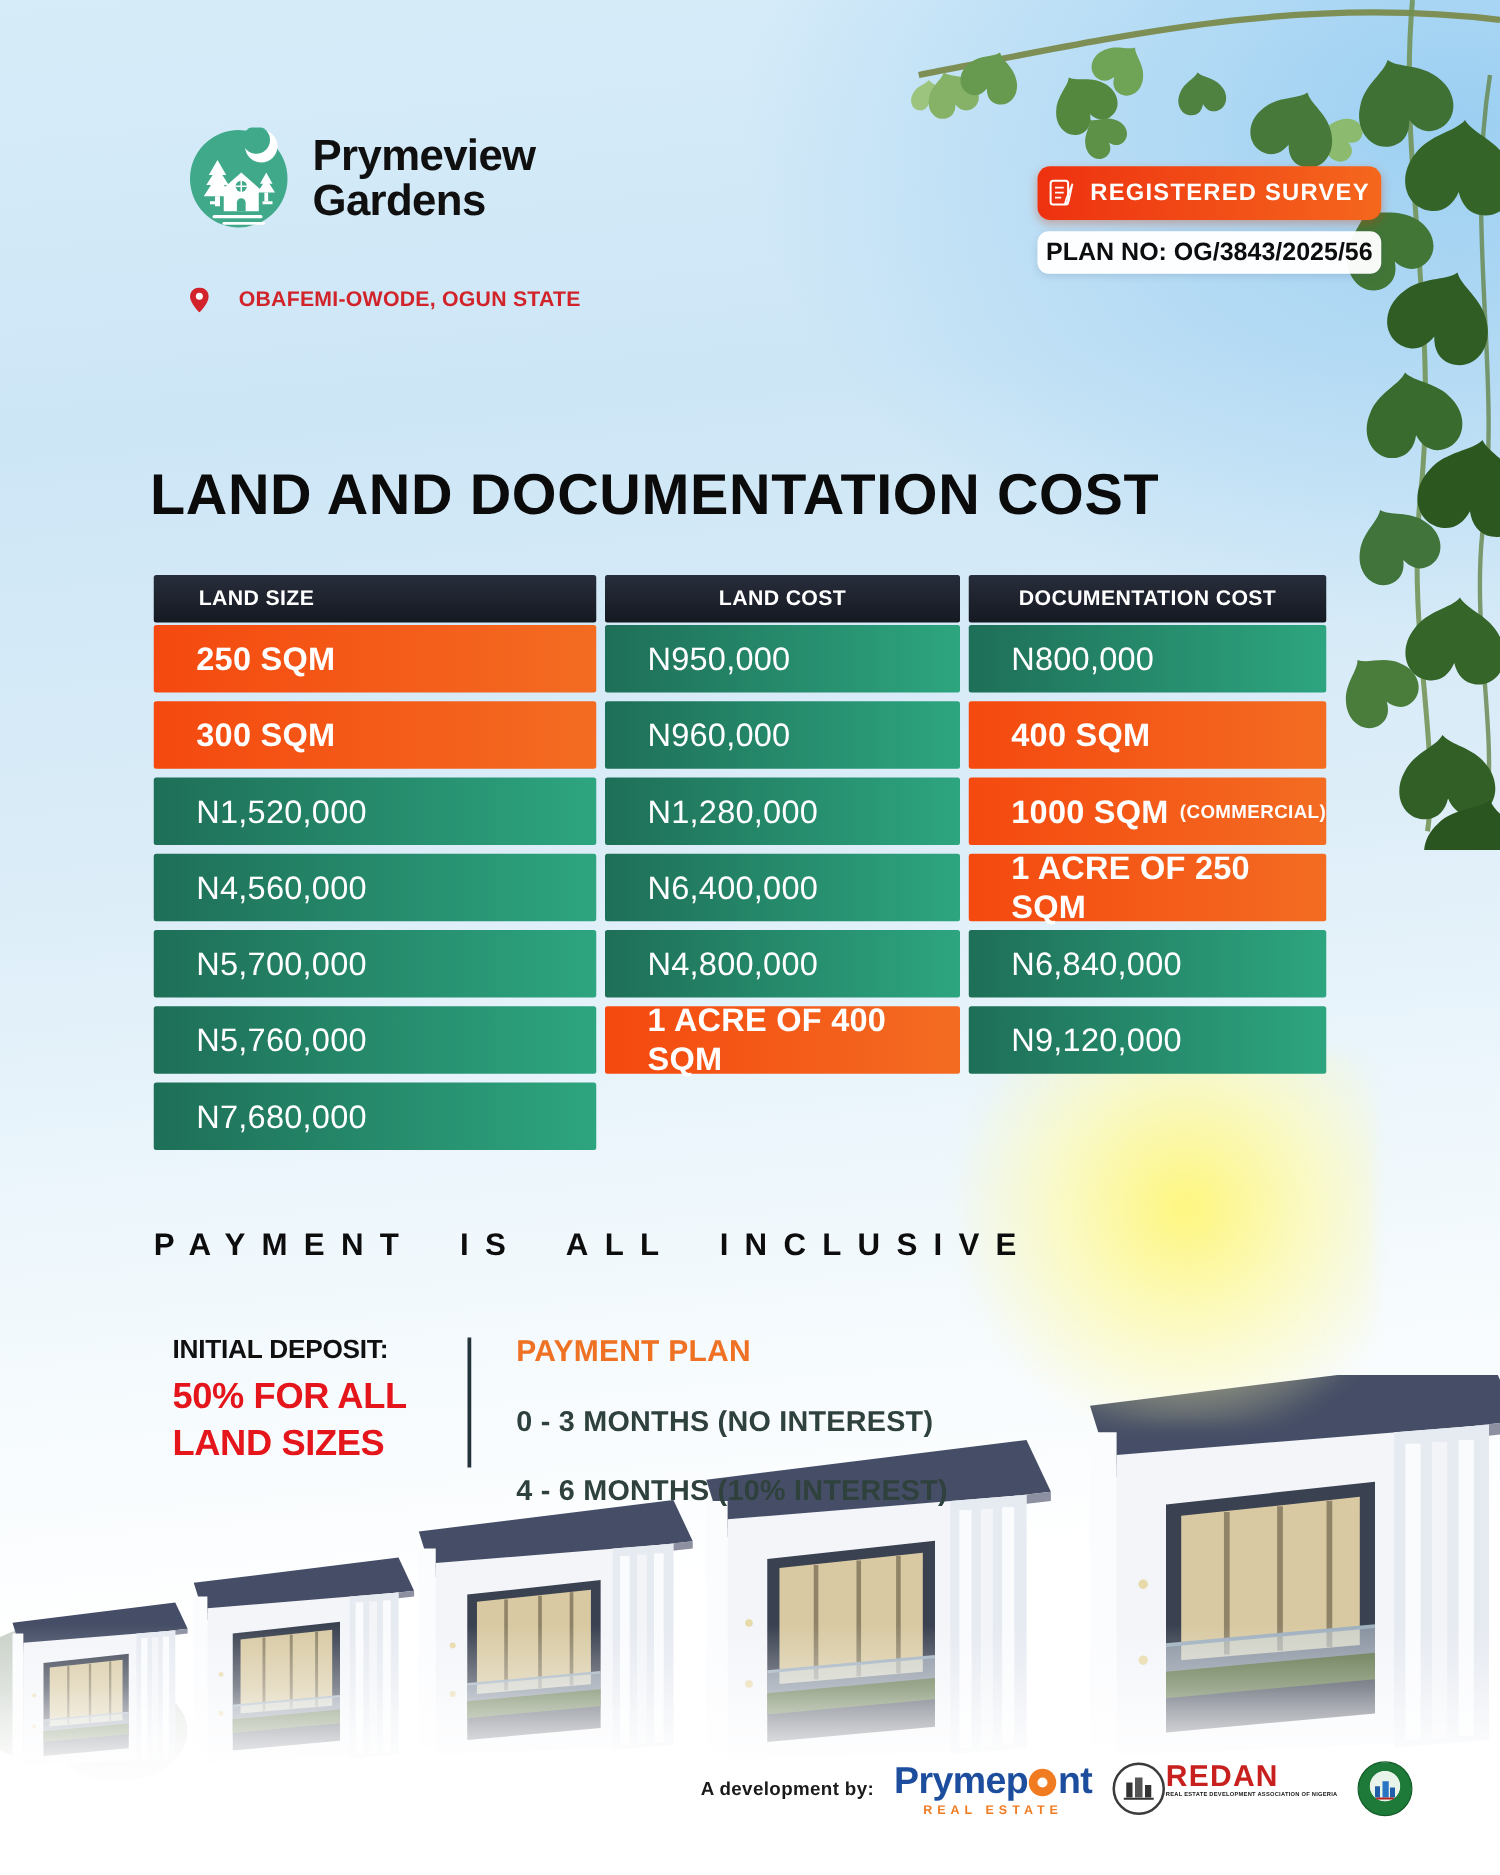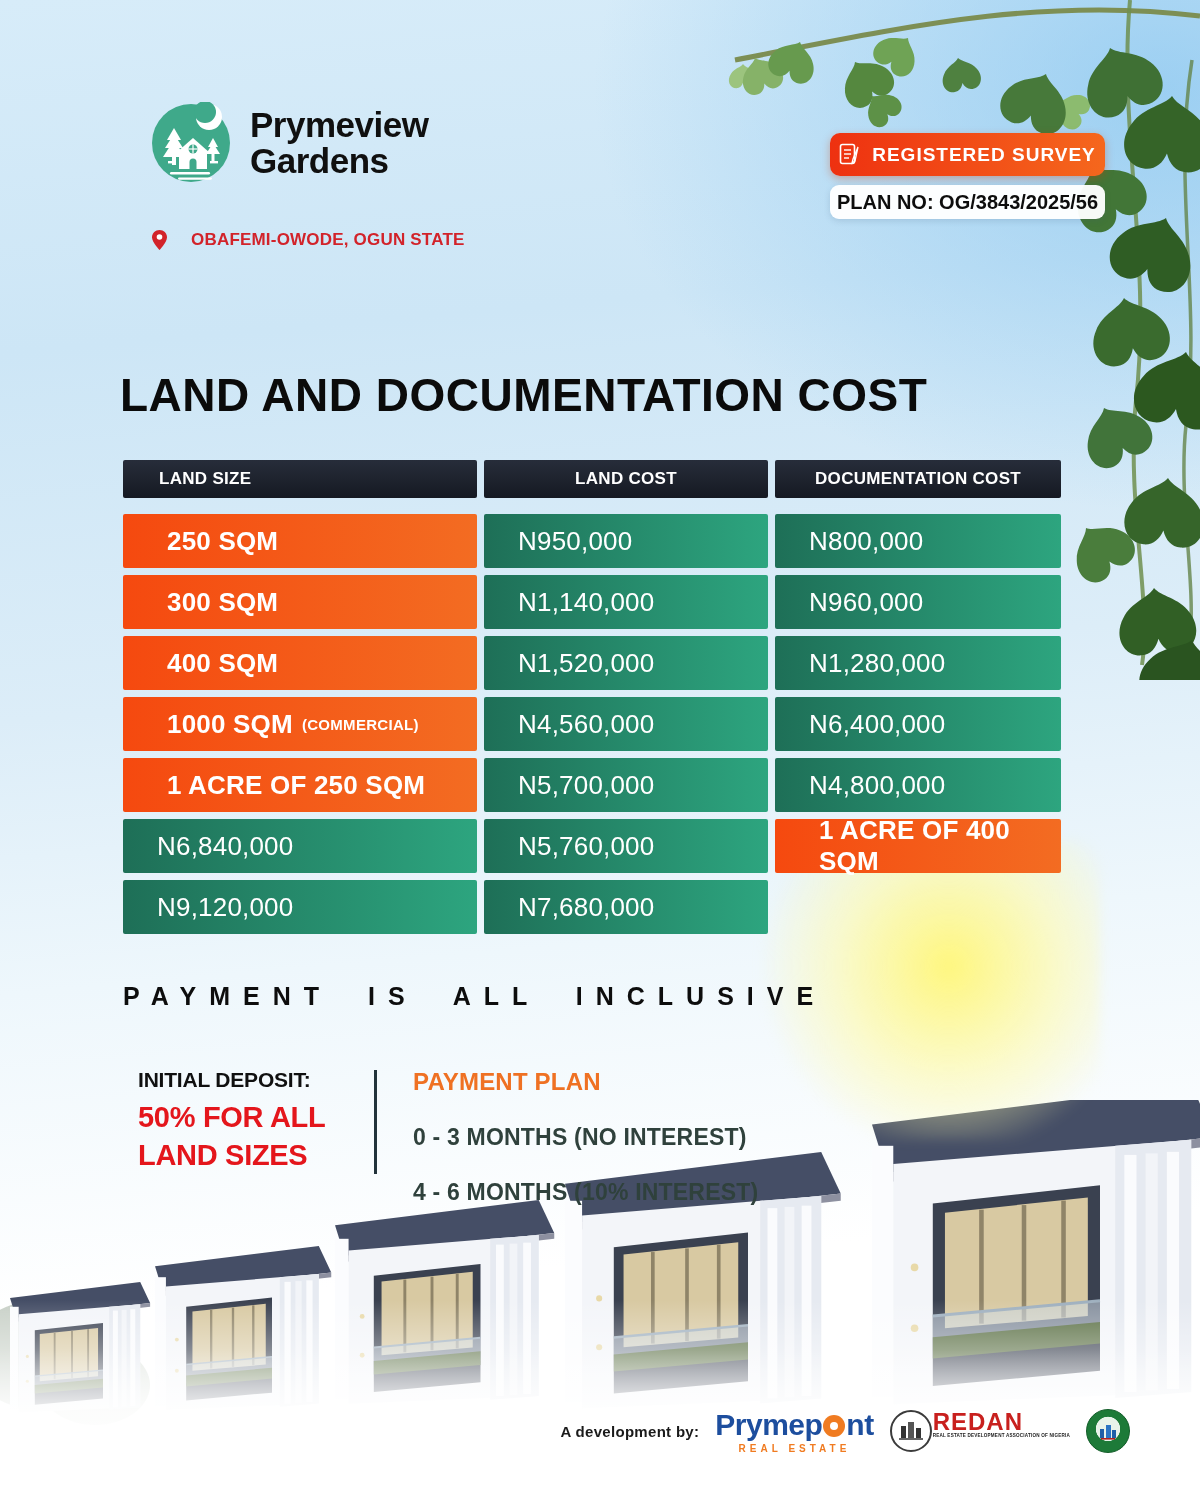--- a/index.html
+++ b/index.html
@@ -24,28 +24,28 @@
     color:#fff; font-size:19px; font-weight:bold; letter-spacing:1px; box-shadow:0 3px 8px rgba(200,60,10,.35); }
   .badge-plan { margin-top:9px; display:flex; align-items:center; justify-content:center; height:34px;
     background:rgba(255,255,255,.96); border-radius:9px; color:#0d0d0d; font-size:20px; font-weight:bold;
     box-shadow:0 2px 6px rgba(60,90,120,.18); }
 
   .page-title { position:absolute; left:120px; top:368px; z-index:3;
     font-size:46px; font-weight:bold; color:#0b0b0b; letter-spacing:.5px; }
 
   
   .cost-table { position:absolute; left:123px; top:460px; width:938px; z-index:2; }
-  .thead { display:grid; grid-template-columns:354px 284px 286px; column-gap:7px; margin-bottom:16px; }
+  .thead { display:grid; grid-template-columns:354px 284px 286px; column-gap:7px; margin-bottom:2px; }
   .th { height:38px; display:flex; align-items:center; color:#fff; font-size:17px; font-weight:bold;
     background:linear-gradient(180deg,#272d3a,#151922); border-radius:2px; letter-spacing:.3px; }
   .th.size { padding-left:36px; }
   .th.center { justify-content:center; }
   .tbody { display:grid; grid-template-columns:354px 284px 286px; gap:7px; }
   .cell { height:54px; display:flex; align-items:center; border-radius:2px; color:#fff; }
-  .cell.orange { background:linear-gradient(90deg,#f5490f,#f36c22); padding-left:44px;
+  .cell.orange { background:linear-gradient(90deg,#f5490f,#f36c22); padding-left:34px;
     font-size:26px; font-weight:bold; letter-spacing:.2px; }
   .cell.green { background:linear-gradient(90deg,#1e6f57,#2da57f); padding-left:34px;
     font-size:26px; font-weight:normal; letter-spacing:.2px; }
   .cell .note { font-size:15px; font-weight:bold; margin-left:9px; letter-spacing:.3px; }
 
   .inclusive { position:absolute; left:123px; top:982px; z-index:3;
     font-size:25px; font-weight:bold; color:#0d0d0d; letter-spacing:13px; word-spacing:16px; }
 
   
   .pay-block { position:absolute; left:138px; top:1068px; display:flex; align-items:stretch; z-index:3; }
@@ -180,21 +180,20 @@
     <div class="tbody">
       <div class="cell orange">
           <span>250 SQM</span>
         </div>
       <div class="cell green">N950,000</div>
       <div class="cell green">N800,000</div>
 
       <div class="cell orange">
           <span>300 SQM</span>
         </div>
-      <div class="cell green">N1,140,000</div>
       <div class="cell green">N960,000</div>
 
       <div class="cell orange">
           <span>400 SQM</span>
         </div>
       <div class="cell green">N1,520,000</div>
       <div class="cell green">N1,280,000</div>
 
       <div class="cell orange">
         <span>1000 SQM</span>

